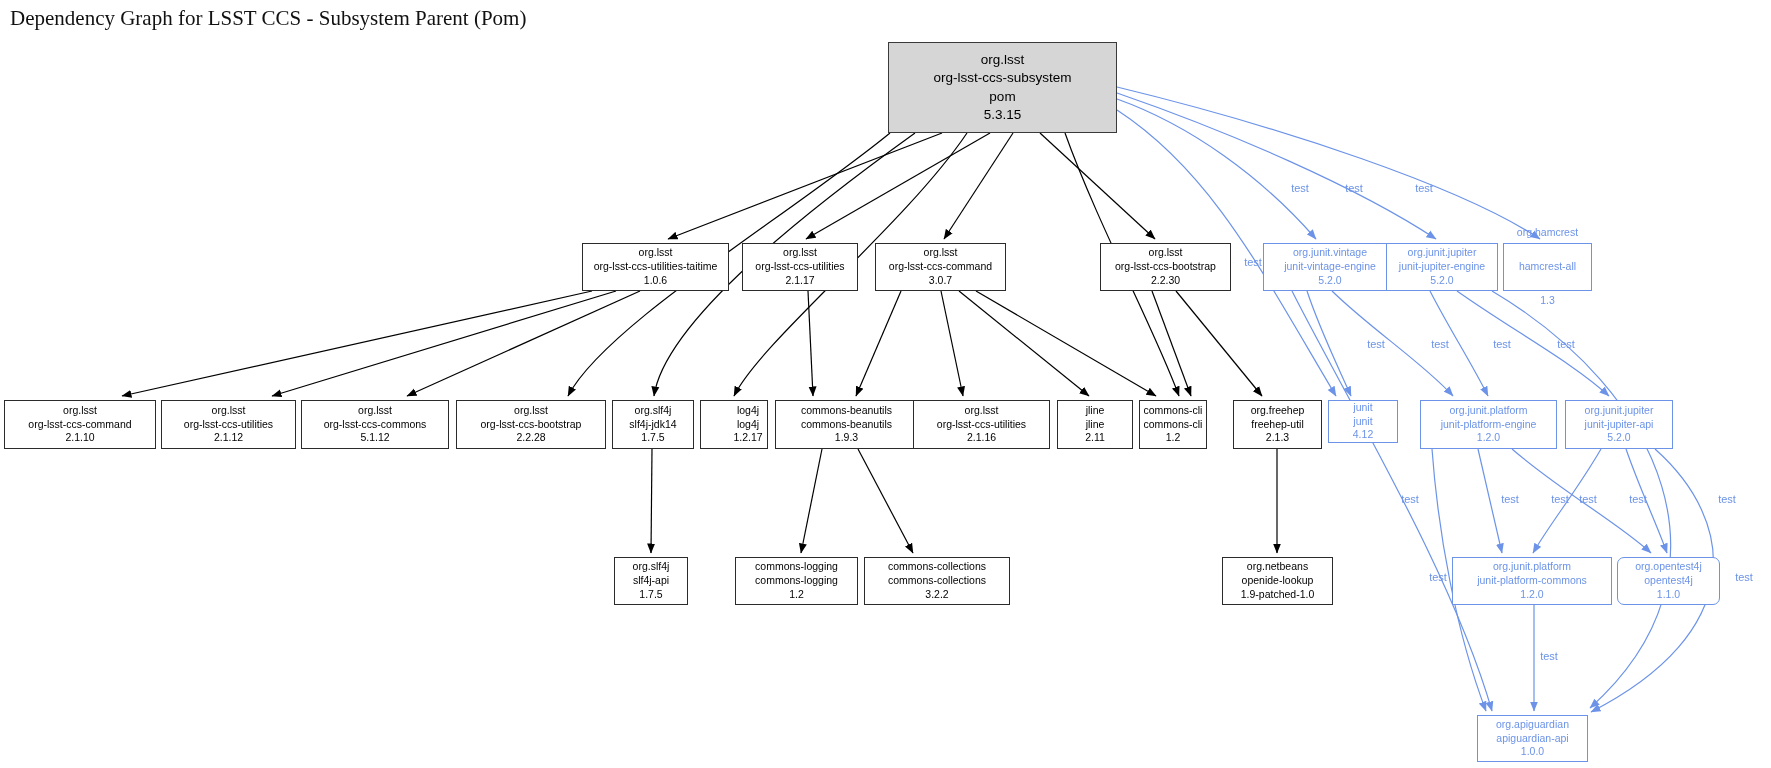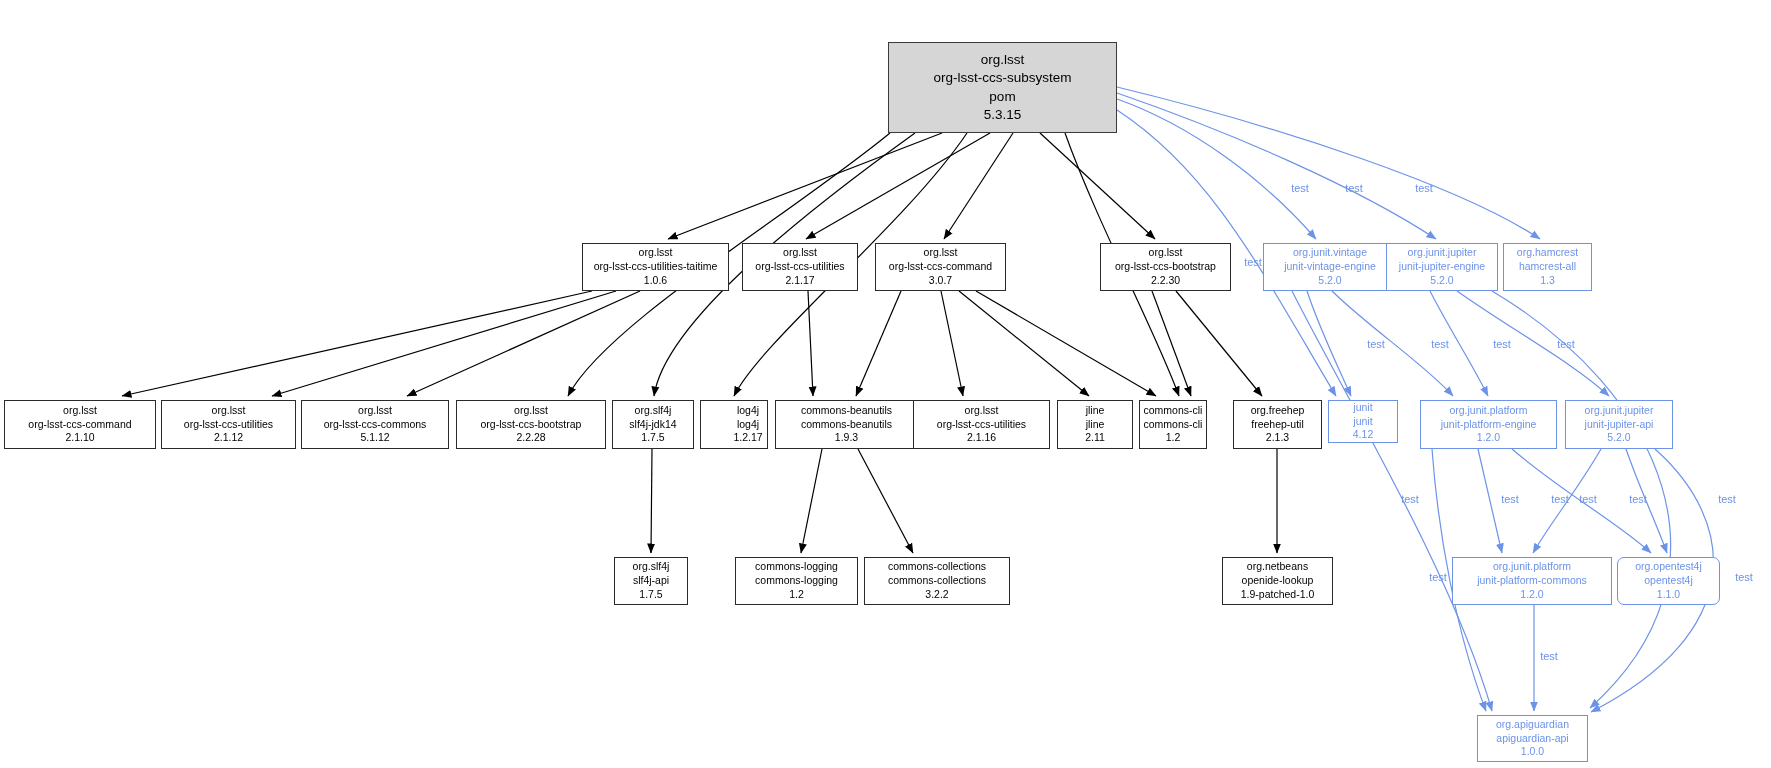--- a/index.html
+++ b/index.html
@@ -15,20 +15,21 @@
   .node{position:absolute;box-sizing:border-box;border:1px solid #2b2b2b;background:#ffffff;
         display:flex;flex-direction:column;justify-content:center;align-items:center;
         text-align:center;font-size:10.5px;line-height:1.32;color:#000;white-space:nowrap;}
   .node.blue{border-color:#6c93e8;color:#6c93e8;}
   .node.root{background:#d6d6d6;border-color:#3a3a3a;font-size:13.5px;line-height:1.35;}
 </style>
 </head>
 <body>
 
 <div id="canvas">
+  <div id="title">Dependency Graph for LSST CCS - Subsystem Parent (Pom)</div>
   <svg id="edges" width="1771" height="768" viewBox="0 0 1771 768">
     <defs>
       <marker id="arrow-black" markerWidth="11" markerHeight="9" refX="9.5" refY="4.5" orient="auto" markerUnits="userSpaceOnUse">
         <path d="M0,0.5 L10,4.5 L0,8.5 z" fill="#000000"></path>
       </marker>
       <marker id="arrow-blue" markerWidth="11" markerHeight="9" refX="9.5" refY="4.5" orient="auto" markerUnits="userSpaceOnUse">
         <path d="M0,0.5 L10,4.5 L0,8.5 z" fill="#6c93e8"></path>
       </marker>
     </defs>
     <g id="edge-group">
@@ -122,21 +123,21 @@
       <div class="node blue" style="left: 1263px; top: 243px; width: 134px; height: 48px;">
         <div>org.junit.vintage</div>
         <div>junit-vintage-engine</div>
         <div>5.2.0</div>
       </div>
       <div class="node blue" style="left: 1386px; top: 243px; width: 112px; height: 48px;">
         <div>org.junit.jupiter</div>
         <div>junit-jupiter-engine</div>
         <div>5.2.0</div>
       </div>
-      <div class="node blue" style="left: 1503px; top: 243px; width: 89px; height: 48px;">
+      <div class="node blue" style="left: 1503px; top: 243px; width: 89px; height: 48px; gap: 20px;">
         <div>org.hamcrest</div>
         <div>hamcrest-all</div>
         <div>1.3</div>
       </div>
       <div class="node black" style="left: 4px; top: 400px; width: 152px; height: 49px;">
         <div>org.lsst</div>
         <div>org-lsst-ccs-command</div>
         <div>2.1.10</div>
       </div>
       <div class="node black" style="left: 161px; top: 400px; width: 135px; height: 49px;">

